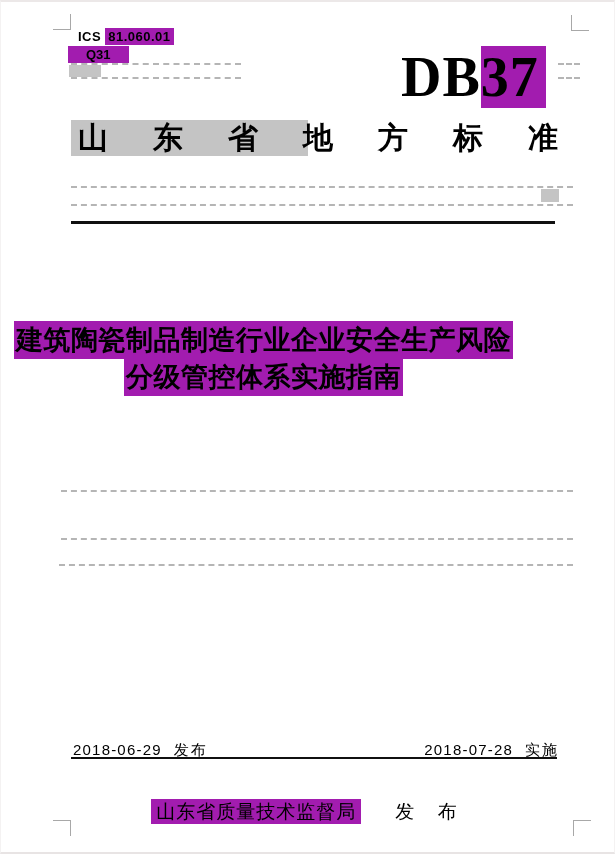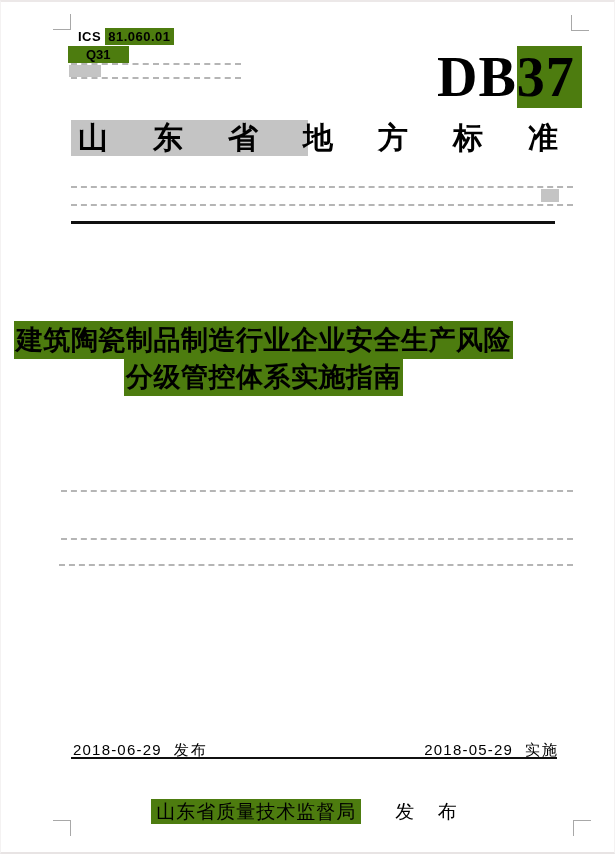--- a/index.html
+++ b/index.html
@@ -4,21 +4,21 @@
 <style>
   * { margin: 0; padding: 0; box-sizing: border-box; }
   html, body { background: #ffffff; }
   body { width: 615px; height: 854px; position: relative; overflow: hidden;
          font-family: "Liberation Sans", sans-serif; color: #000; }
 
   .page { position: absolute; left: 0; top: 0; width: 615px; height: 854px;
           background: #fff; border-top: 2px solid #ece8e8; border-bottom: 2px solid #e8e4e4;
           border-left: 1px solid #f4f2f2; border-right: 1px solid #f4f2f2; }
 
-  .hl { background: #4d7c0f; }
+  .hl { background: #a21caf; }
 
   
   .crop { position: absolute; width: 18px; height: 16px; border: 0 solid #a8a8a8; }
   .crop-tl { left: 52px; top: 12px;  border-right-width: 1px; border-bottom-width: 1px; }
   .crop-tr { left: 570px; top: 13px; border-left-width: 1px;  border-bottom-width: 1px; }
   .crop-bl { left: 52px; top: 818px; border-right-width: 1px; border-top-width: 1px; }
   .crop-br { left: 572px; top: 818px; border-left-width: 1px; border-top-width: 1px; }
 
   
   .ics-line { position: absolute; left: 77px; top: 27px; font-size: 13px; font-weight: bold; letter-spacing: .5px; }
@@ -29,21 +29,21 @@
   
   .dash { position: absolute; border-top: 2px dashed #b5b5b5; height: 0; }
   .dash-q1a { left: 70px; top: 61px; width: 170px; }
   .dash-q1b { left: 557px; top: 61px; width: 22px; }
   .dash-q2a { left: 70px; top: 75px; width: 170px; }
   .dash-q2b { left: 557px; top: 75px; width: 22px; }
   .blk-q { position: absolute; left: 68px; top: 63px; width: 32px; height: 12px; background: #c4c4c4; }
 
   
   .db-logo { position: absolute; left: 400px; top: 44px; font-family: "Liberation Serif", serif;
-             font-weight: bold; font-size: 56px; line-height: 62px; letter-spacing: 1px; white-space: nowrap; margin-left: 36px; }
+             font-weight: bold; font-size: 56px; line-height: 62px; letter-spacing: 1px; white-space: nowrap; }
   .db-logo .hl { padding: 0 7px 0 0; }
 
   
   .std-name-hl { position: absolute; left: 70px; top: 118px; width: 237px; height: 36px; background: #c4c4c4; }
   .std-name { position: absolute; left: 77px; top: 120px; font-size: 30px; font-weight: bold;
               letter-spacing: 45px; white-space: nowrap; line-height: 32px; }
 
   
   .std-number { position: absolute; right: 57px; top: 165px; font-family: "Liberation Serif", serif;
                 font-weight: bold; font-size: 20px; letter-spacing: .5px; white-space: nowrap; }
@@ -115,19 +115,19 @@
     <div class="t-line"><span class="hl">建筑陶瓷制品制造行业企业安全生产风险</span></div>
     <div class="t-line"><span class="hl">分级管控体系实施指南</span></div>
   </div>
 
   <div class="dash dash-m1"></div>
   <div class="dash dash-m2"></div>
   <div class="dash dash-m3"></div>
 
   <div class="date date-left"><span>2018-06-29</span><span class="cjk">发布</span></div>
 
-  <div class="date date-right"><span>2018-05-29</span><span class="cjk">实施</span></div>
+  <div class="date date-right"><span>2018-07-28</span><span class="cjk">实施</span></div>
 
   <div class="rule-bottom"></div>
 
   <div class="footer"><span class="hl">山东省质量技术监督局</span><span class="action">发 布</span></div>
 
 </div>
 
 </body></html>

